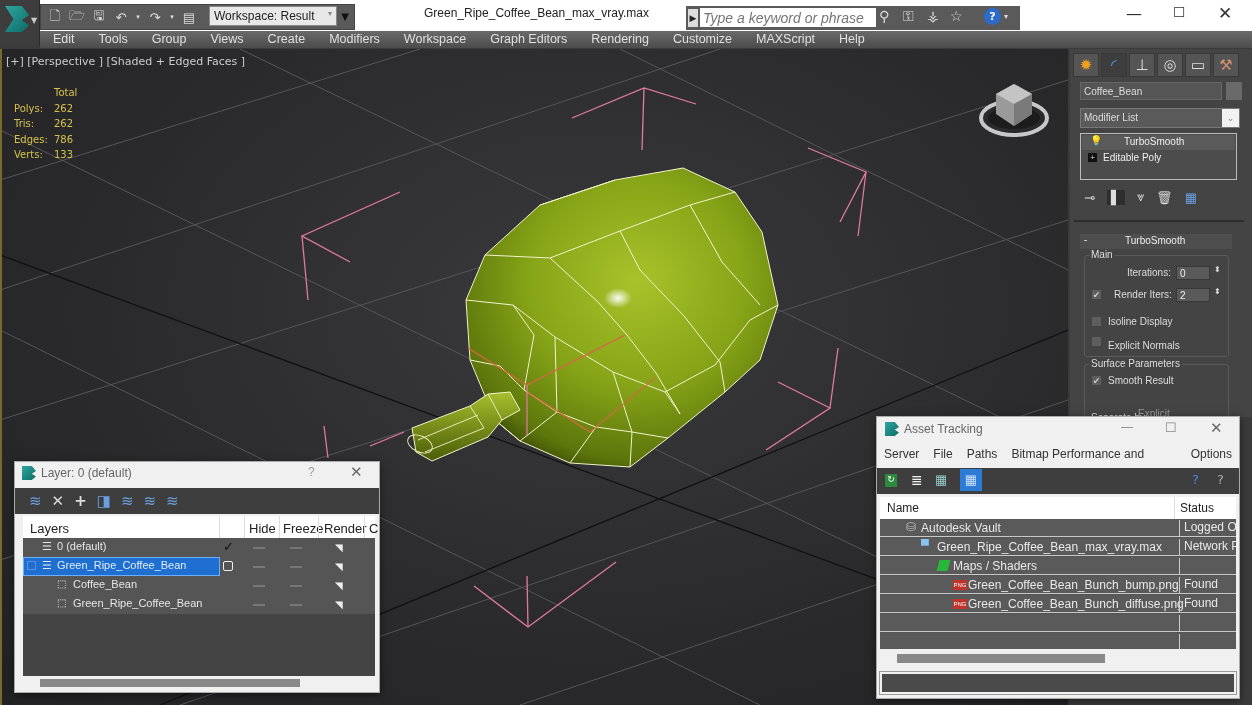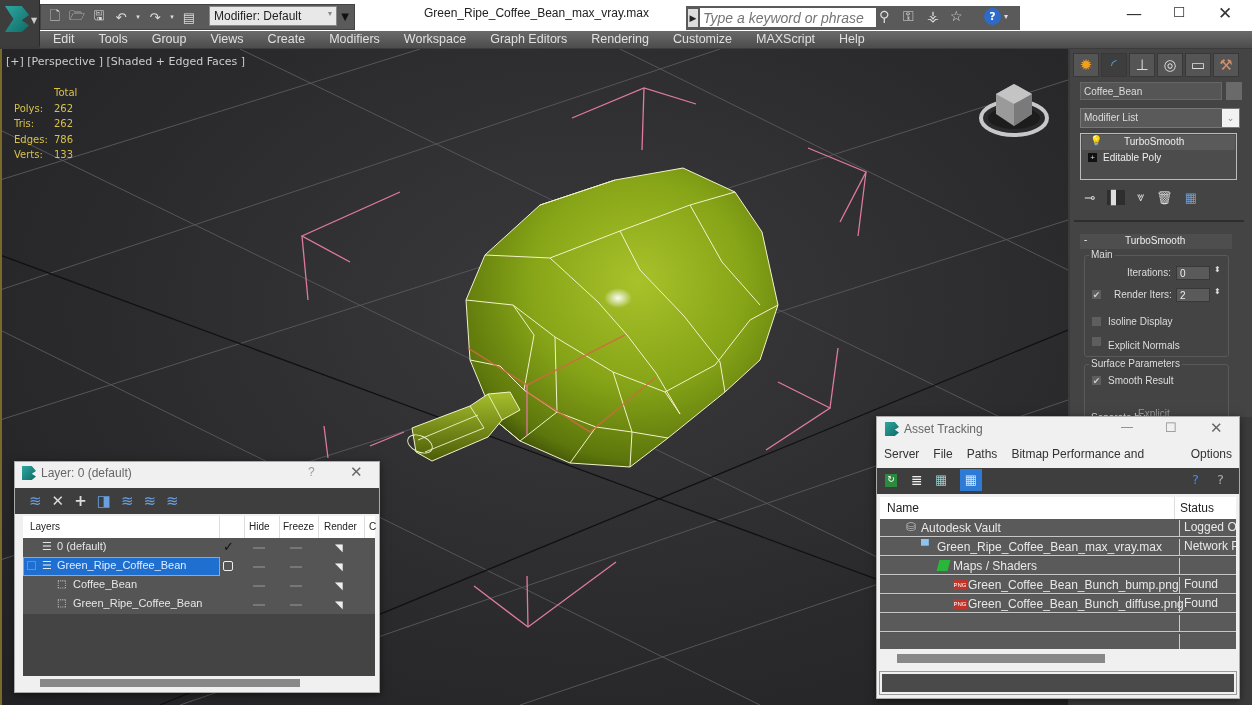--- a/index.html
+++ b/index.html
@@ -47,21 +47,21 @@
 .spin{background:#5a5a5a;border:1px solid #383838;height:14px;font-size:10px;color:#eee;padding:0 3px;font-family:"Liberation Sans",sans-serif;line-height:13px}
 .chk{width:11px;height:11px;background:#5e5e5e;border:1px solid #444;font-size:9px;color:#ccc;line-height:10px;text-align:center}
 
 .win{background:#f0f0f0;border:1px solid #aaa;box-shadow:0 2px 8px rgba(0,0,0,.5)}
 .wtitle{font-size:12px;color:#666;font-family:"Liberation Sans",sans-serif}
 .appico{width:14px;height:14px;background:linear-gradient(135deg,#2fa6a0,#0e6b66);clip-path:polygon(0 0,70% 0,100% 35%,70% 55%,100% 75%,70% 100%,0 100%)}
 
 #layerwin{left:14px;top:461px;width:366px;height:232px}
 #lw-toolbar{left:15px;top:488px;width:364px;height:26px;background:#3e3e3e;display:flex;gap:10px;align-items:center;padding-left:14px;font-size:15px;color:#ddd}
 #lw-grid{left:23px;top:516px;width:352px;height:160px;background:#444}
-#lw-header{left:23px;top:516px;width:352px;height:22px;background:#fff;font-size:10px;color:#222;font-family:"Liberation Sans",sans-serif}
+#lw-header{left:23px;top:516px;width:352px;height:22px;background:#fff;font-size:13px;color:#222;font-family:"Liberation Sans",sans-serif}
 .lrow{position:absolute;left:23px;width:352px;height:19px;background:#555;font-size:11px;color:#e6e6e6;font-family:"Liberation Sans",sans-serif}
 .dash{position:absolute;top:9px;width:12px;height:2px;background:#777}
 .teapot{position:absolute;top:4px;font-size:10px;color:#eee}
 #lw-hscroll{left:23px;top:676px;width:352px;height:14px;background:#f0f0f0}
 
 #assetwin{left:876px;top:416px;width:364px;height:283px}
 #aw-menu{left:877px;top:444px;width:362px;height:20px;background:#f0f0f0;font-size:12px;color:#333;font-family:"Liberation Sans",sans-serif;display:flex;gap:0}
 #aw-menu span{padding:0 7px;line-height:20px}
 #aw-toolbar{left:877px;top:468px;width:362px;height:26px;background:#3e3e3e}
 #aw-grid{left:880px;top:497px;width:356px;height:170px;background:#555}
@@ -83,21 +83,21 @@
   <span class="qicon">🗋</span>
   <span class="qicon">🗁</span>
   <span class="qicon">🖫</span>
   <span class="qicon">↶</span>
   <span class="qicon" style="font-size:7px;width:6px">▾</span>
   <span class="qicon">↷</span>
   <span class="qicon" style="font-size:7px;width:6px">▾</span>
   <span class="qicon">▤</span>
 </div>
 <div id="workspace" class="abs">
-  <span>Modifier: Default</span>
+  <span>Workspace: Result</span>
   <span style="color:#888;font-size:8px">▾</span>
 </div>
 <div id="ws-more" class="abs">▼</div>
 <div id="doc-title" class="abs">Green_Ripe_Coffee_Bean_max_vray.max</div>
 <div id="search-wrap" class="abs"></div>
 <div id="search-arrow" class="abs">▶</div>
 <input id="search" class="abs" placeholder="Type a keyword or phrase" style="">
 <span class="abs sicon" style="left:879px">⚲</span>
 <span class="abs sicon" style="left:903px">⚿</span>
 <span class="abs sicon" style="left:927px">⚶</span>

